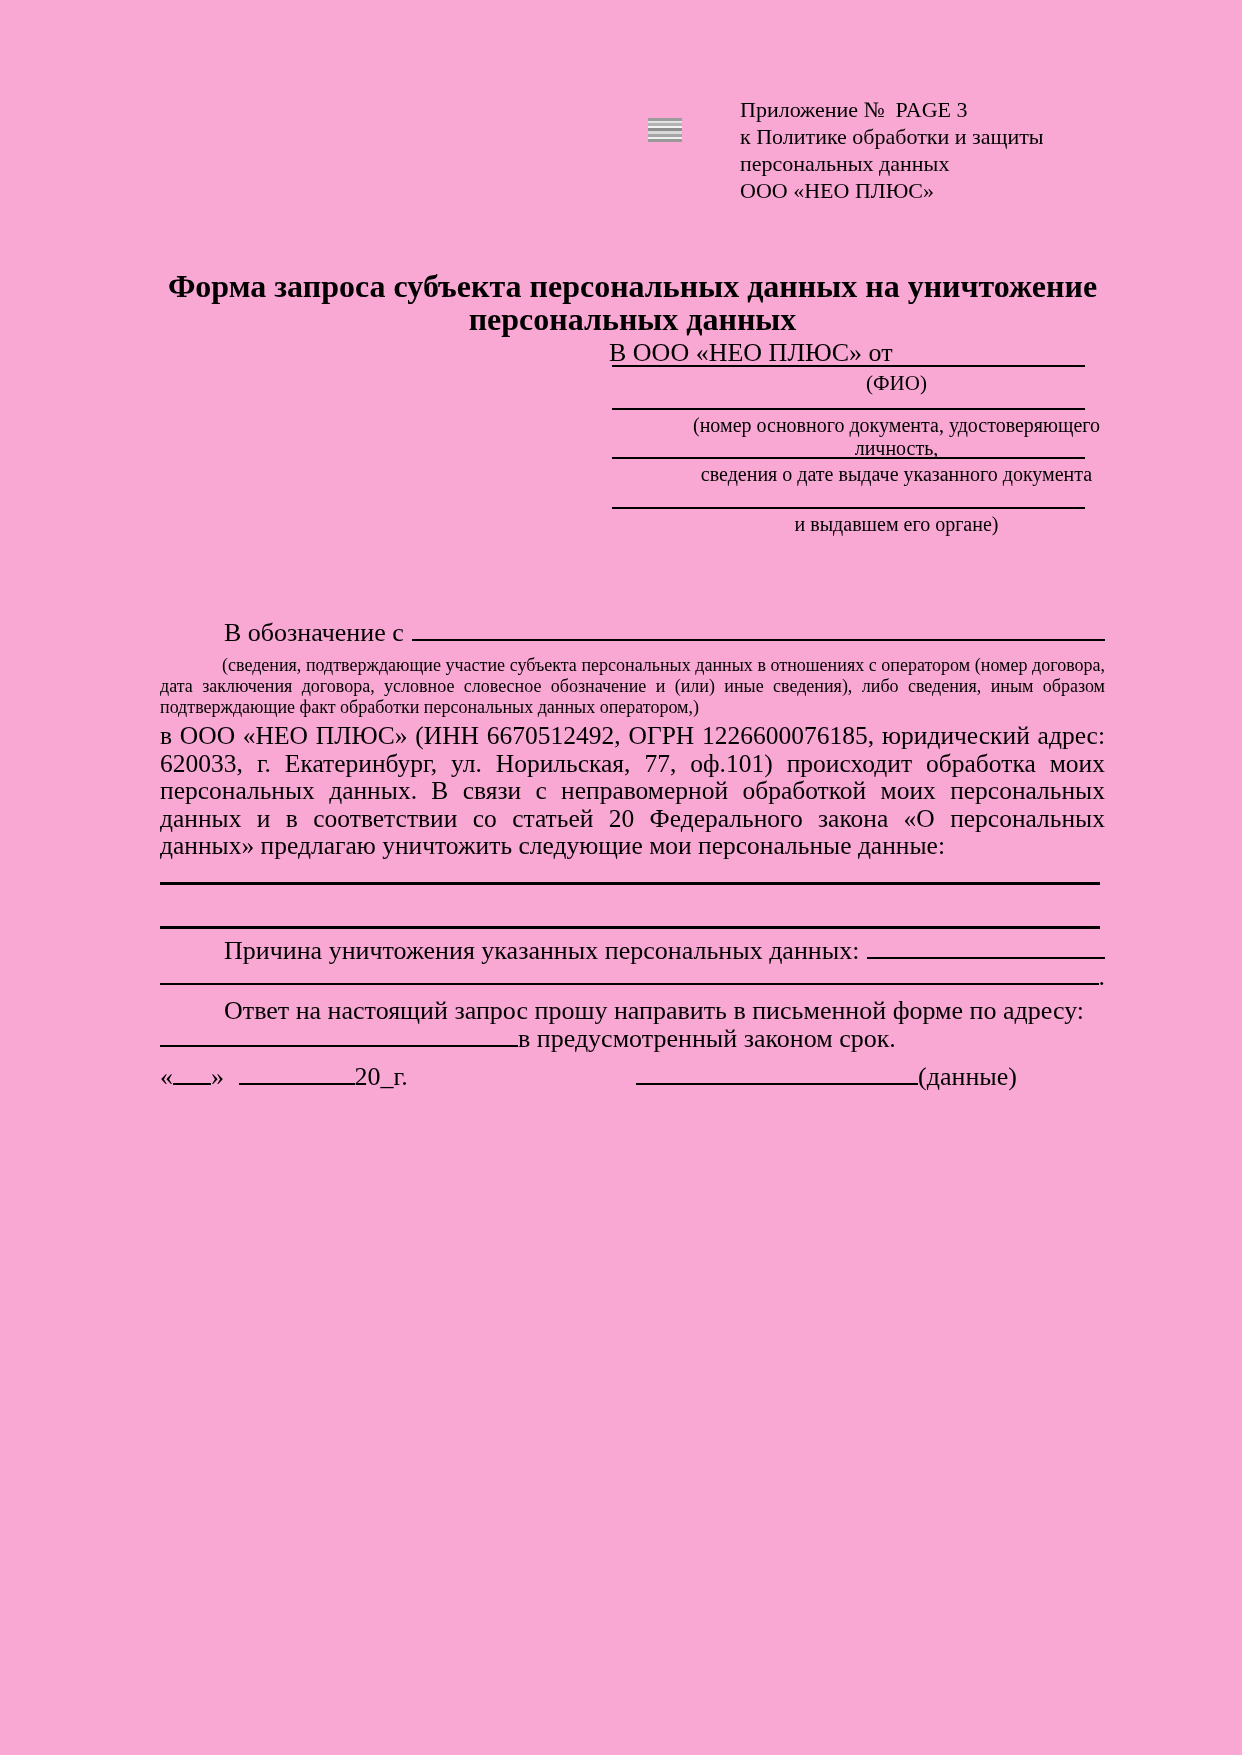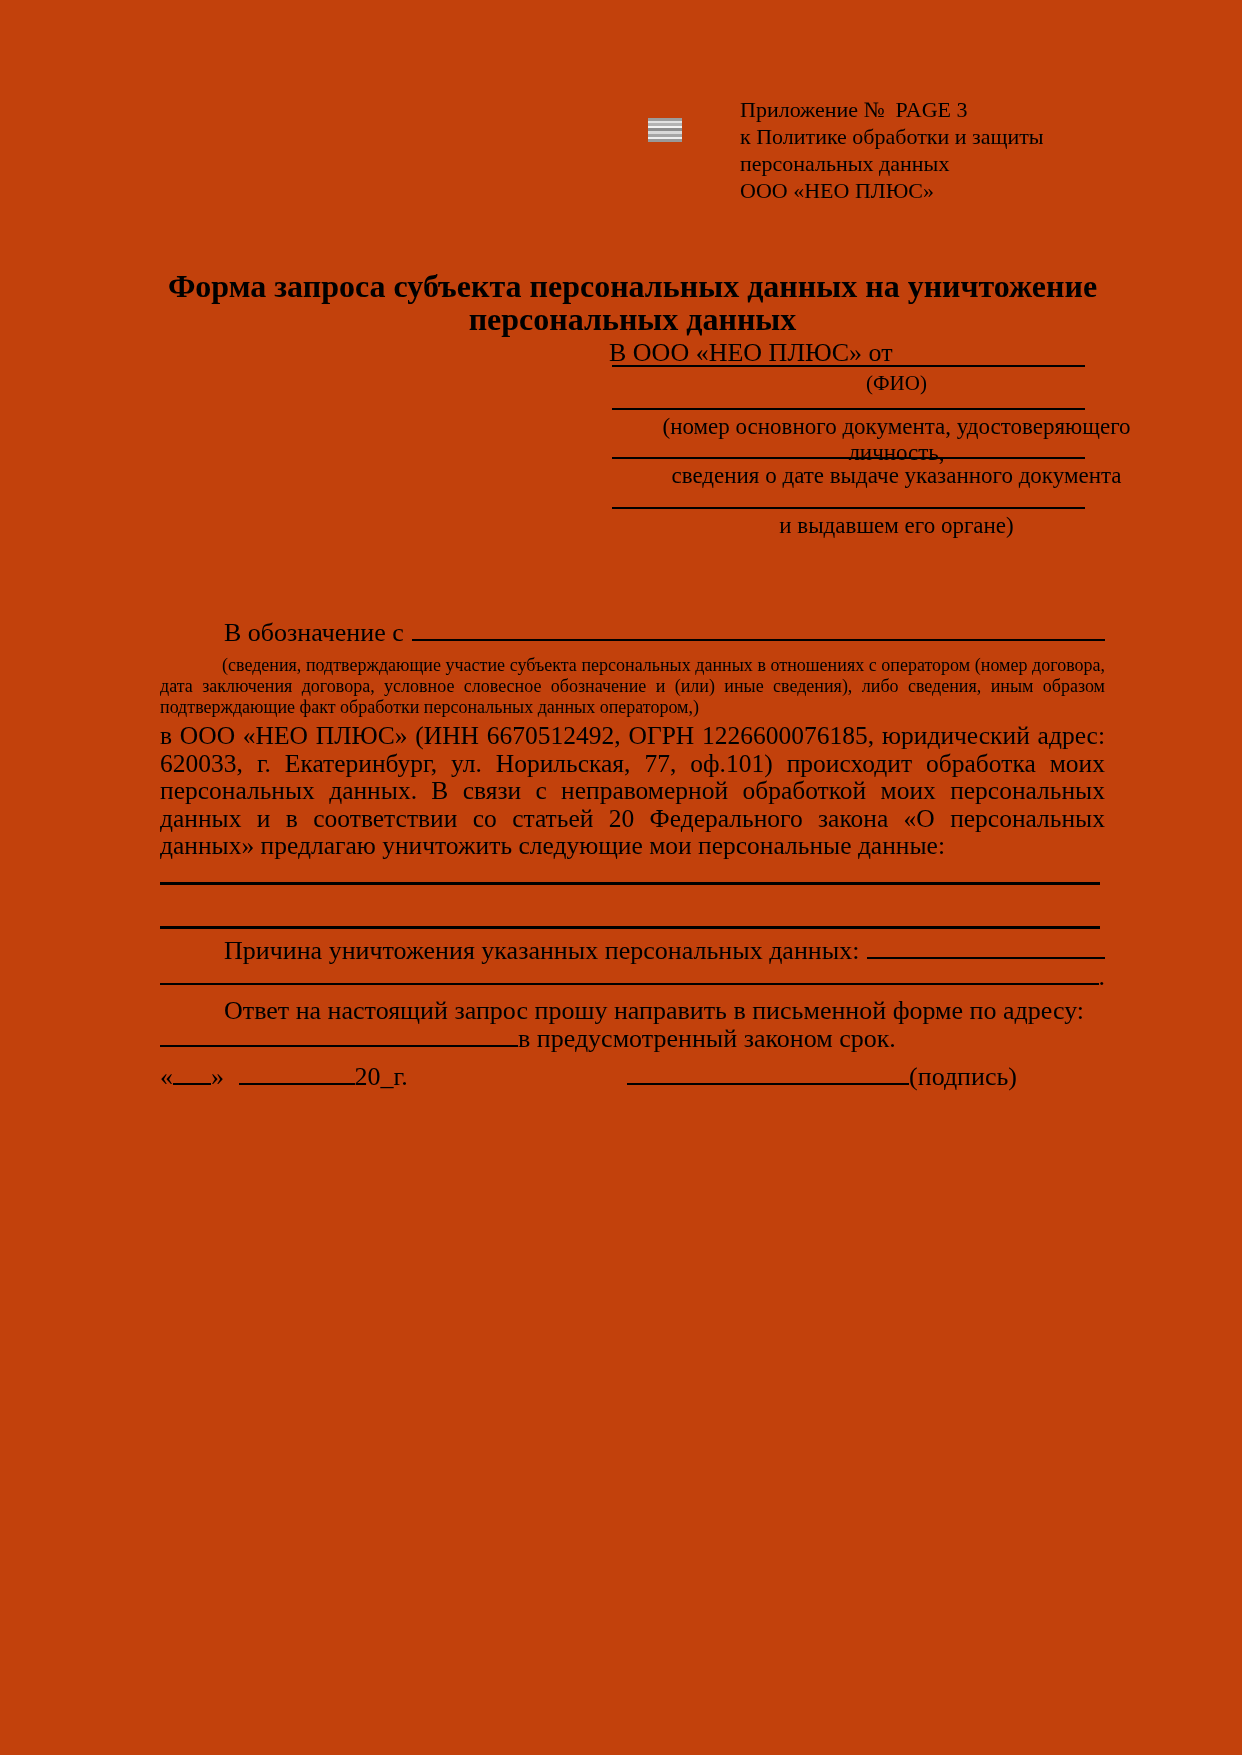--- a/index.html
+++ b/index.html
@@ -1,19 +1,19 @@
 <!DOCTYPE html>
 <html><head>
 <meta charset="utf-8">
 <style>
   html,body{margin:0;padding:0;background:#ffffff;}
   .page{
     position:relative;
     width:1242px;height:1755px;
-    background:#c2410c;color:#000000;
+    background:#f9a8d4;color:#000000;
     font-family:"Liberation Serif","DejaVu Serif",serif;
     overflow:hidden;
   }
   .pre{white-space:pre-wrap;}
   
   .hdr{position:absolute;left:740px;top:96px;width:350px;font-size:22px;line-height:27px;}
   
   .artifact{
     position:absolute;left:648px;top:118px;width:34px;height:24px;
     background:repeating-linear-gradient(180deg,
@@ -22,21 +22,21 @@
   }
   .title{
     position:absolute;left:160px;top:270px;width:945px;
     text-align:center;font-weight:bold;font-size:32px;line-height:33px;
   }
   .addressee{position:absolute;left:565px;top:338px;font-size:26px;margin-left:44px;}
   
   .fline{position:absolute;left:612px;width:473px;height:0;border-bottom:2px solid #000;}
   .fcap{position:absolute;left:612px;width:473px;text-align:center;margin-left:48px;}
   .cap-lg{font-size:21px;}
-  .cap-sm{font-size:23px;}
+  .cap-sm{font-size:20px;}
   
   .row{position:absolute;left:160px;width:945px;display:flex;align-items:baseline;font-size:26px;}
   .blank{display:inline-block;height:0;border-bottom:2px solid #000;}
   .grow{flex:1 1 auto;}
   .indent{margin-left:64px;white-space:nowrap;}
   .footnote{
     position:absolute;left:160px;top:655px;width:945px;
     font-size:18px;line-height:21px;text-align:justify;text-indent:62px;
   }
   .bodypar{
@@ -106,17 +106,17 @@
     <span class="blank" style="width:358px"></span>
     <span>в предусмотренный законом срок.</span>
   </div>
 
   <div class="row datesig">
     <span>
       <span>«</span><span class="blank" style="width:38px"></span><span>»</span>
       <span class="blank" style="width:116px;margin-left:8px"></span><span>20_г.</span>
     </span>
     <span class="siggroup">
-      <span class="blank" style="width:282px"></span><span>(подпись)</span>
+      <span class="blank" style="width:282px"></span><span>(данные)</span>
     </span>
   </div>
 
 </div>
 
 </body></html>

